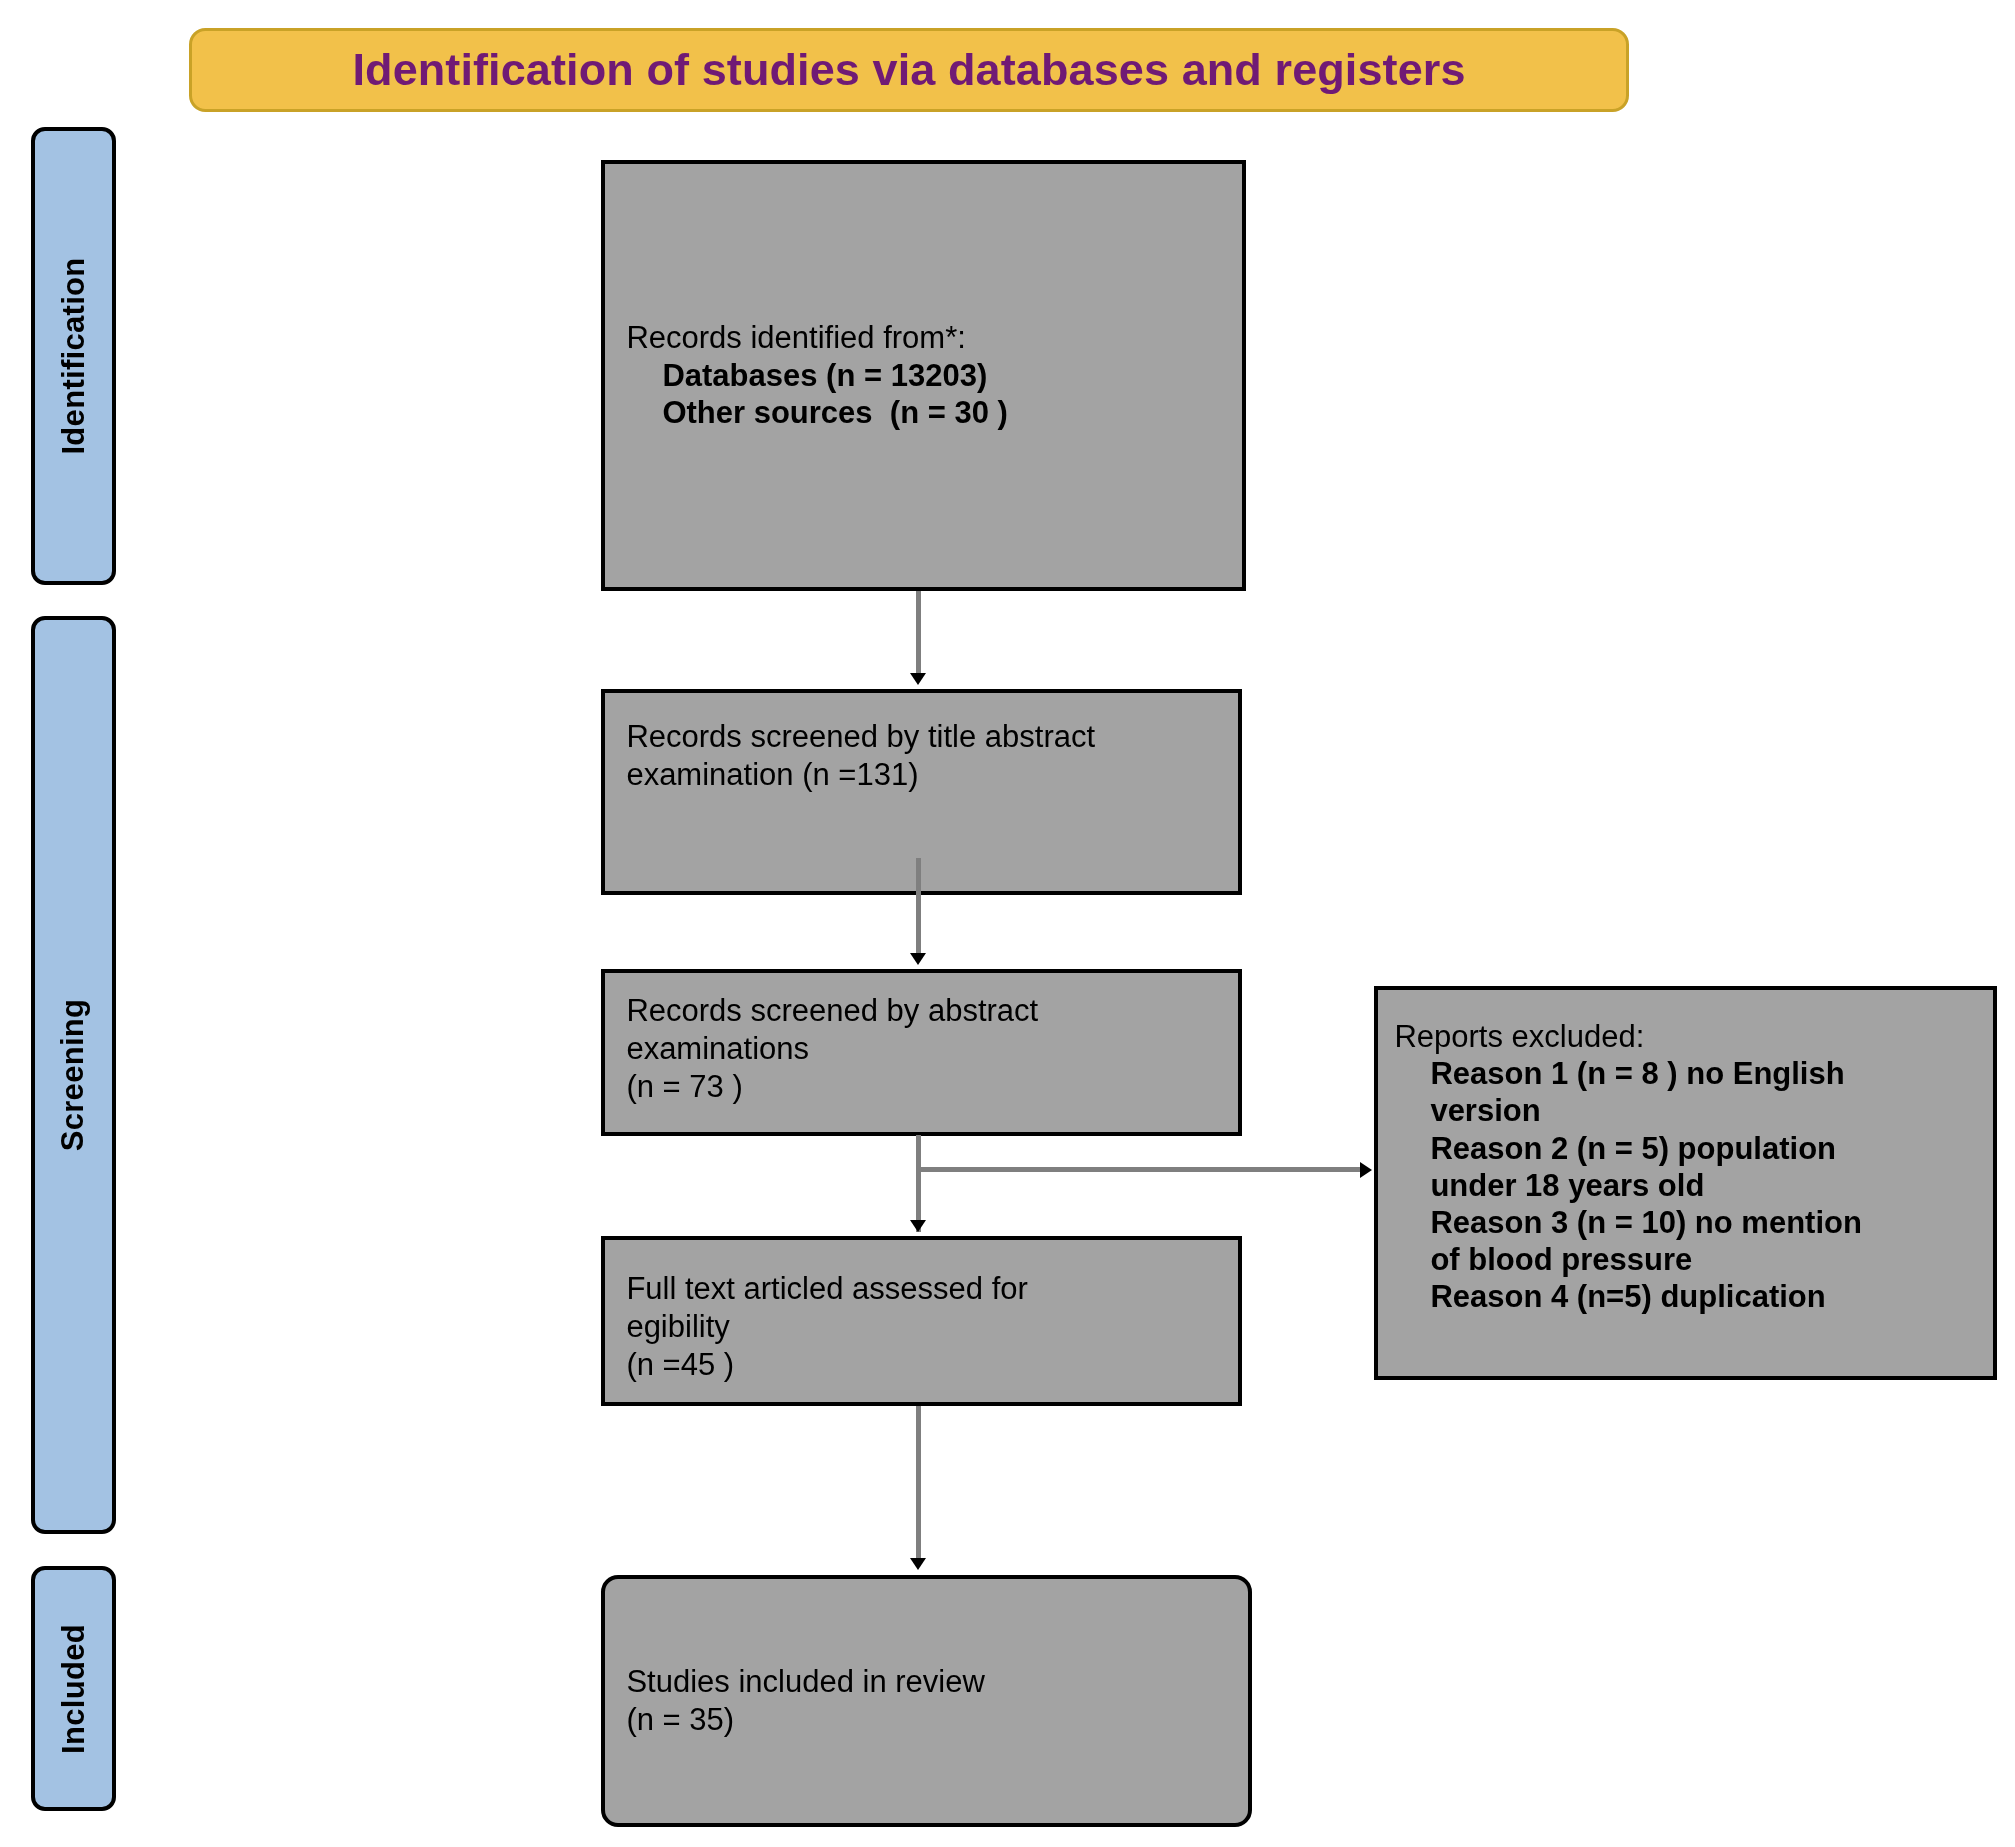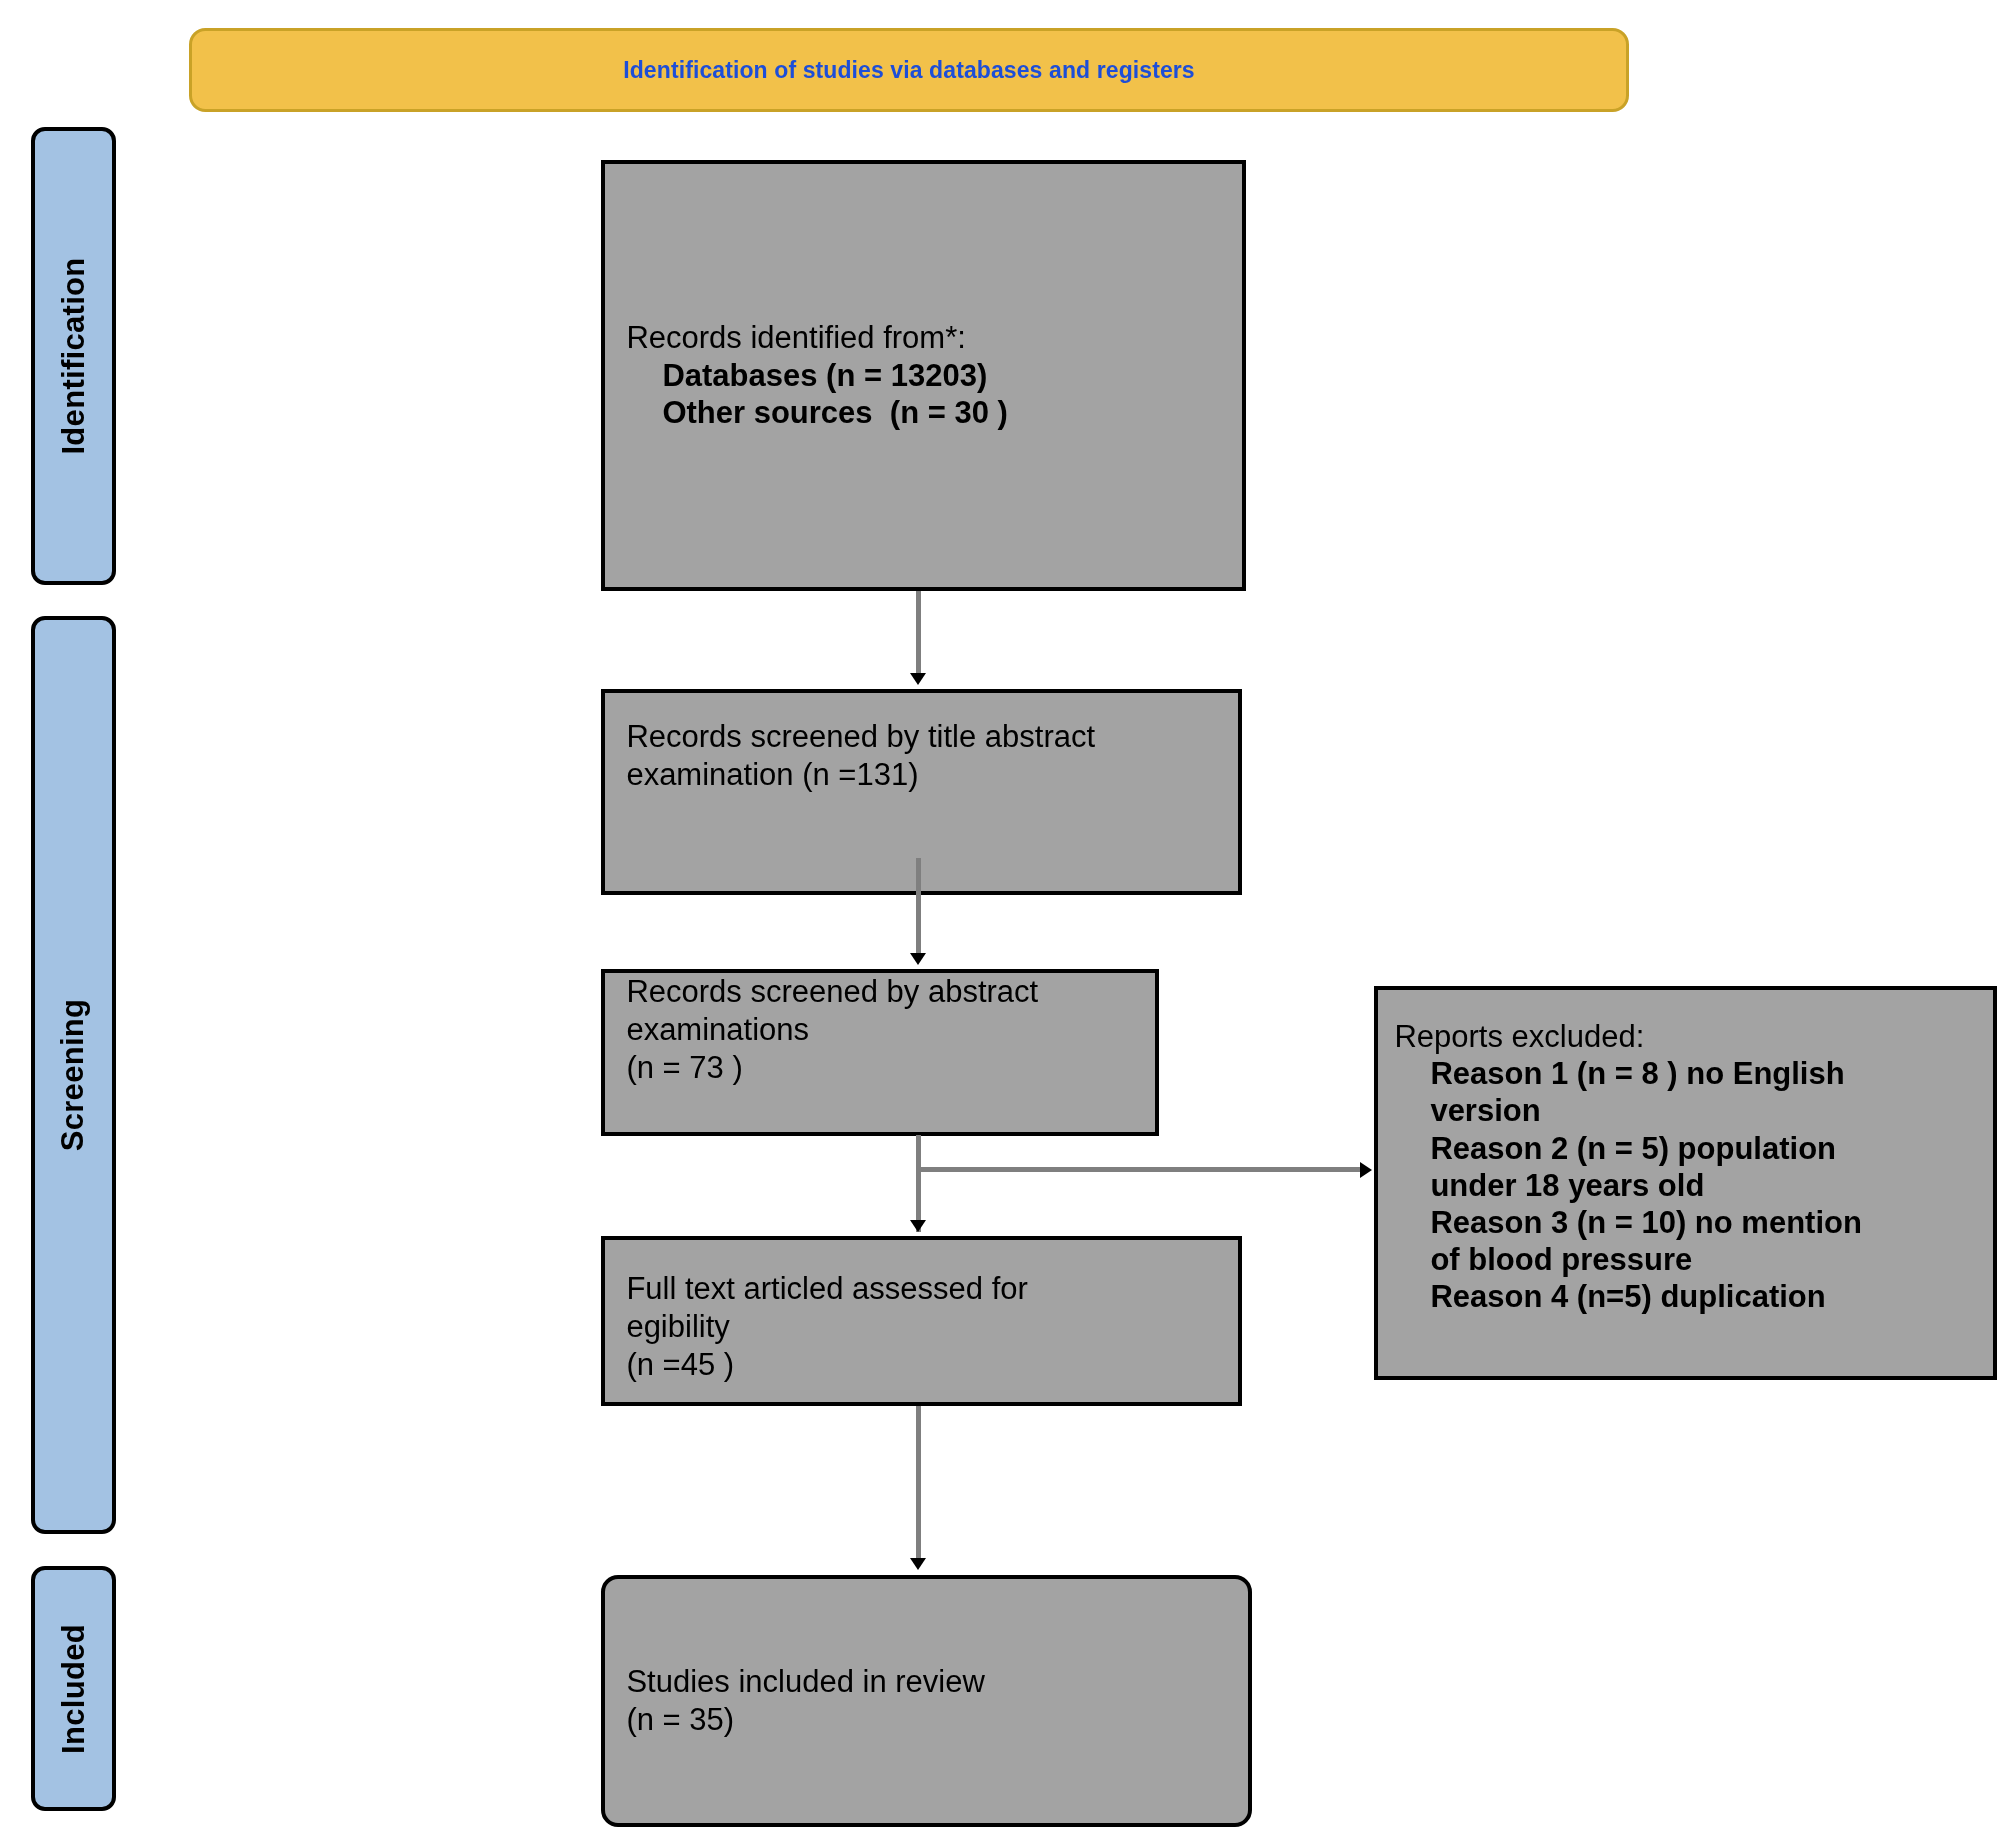--- a/index.html
+++ b/index.html
@@ -27,23 +27,23 @@
     height: 84px;
     background: #F2C14A;
     border: 3.8px solid #C9A227;
     border-radius: 16.4px;
     box-sizing: border-box;
     display: flex;
     align-items: center;
     justify-content: center;
   }
   .banner-text {
-    font-size: 23px;
+    font-size: 45px;
     font-weight: bold;
-    color: #1d4ed8;
+    color: #701a75;
     letter-spacing: 0.1px;
     white-space: nowrap;
   }
 
   
   .stage {
     position: absolute;
     left: 31px;
     width: 85px;
     background: #A3C2E3;
@@ -81,22 +81,22 @@
     font-size: 31px;
     color: #000000;
     line-height: 1.22;
     white-space: pre;
   }
   .flowbox .line.indent { padding-left: 36px; font-weight: bold; }
 
   .box-identified  { left: 601px;  top: 160px;  width: 645px; height: 431px; }
   .box-title-screen{ left: 601px;  top: 689px; width: 641px; height: 206px;
                      justify-content: flex-start; padding-top: 25px; }
-  .box-abs-screen  { left: 601px;  top: 969px; width: 558px; height: 167px;
-                     justify-content: flex-start; }
+  .box-abs-screen  { left: 601px;  top: 969px; width: 641px; height: 167px;
+                     justify-content: flex-start; padding-top: 19px; }
   .box-fulltext    { left: 601px;  top: 1236px; width: 641px; height: 170px;
                      justify-content: flex-start; padding-top: 30px; }
   .box-included    { left: 601px;  top: 1575px; width: 651px; height: 252px;
                      justify-content: center; border-radius: 17px; }
   .box-excluded    { left: 1374px; top: 986px; width: 623px;  height: 394px;
                      justify-content: flex-start; padding-top: 28px; padding-left: 16.4px; }
   .box-excluded .line { line-height: 1.2; }
 
   
   .conn {

